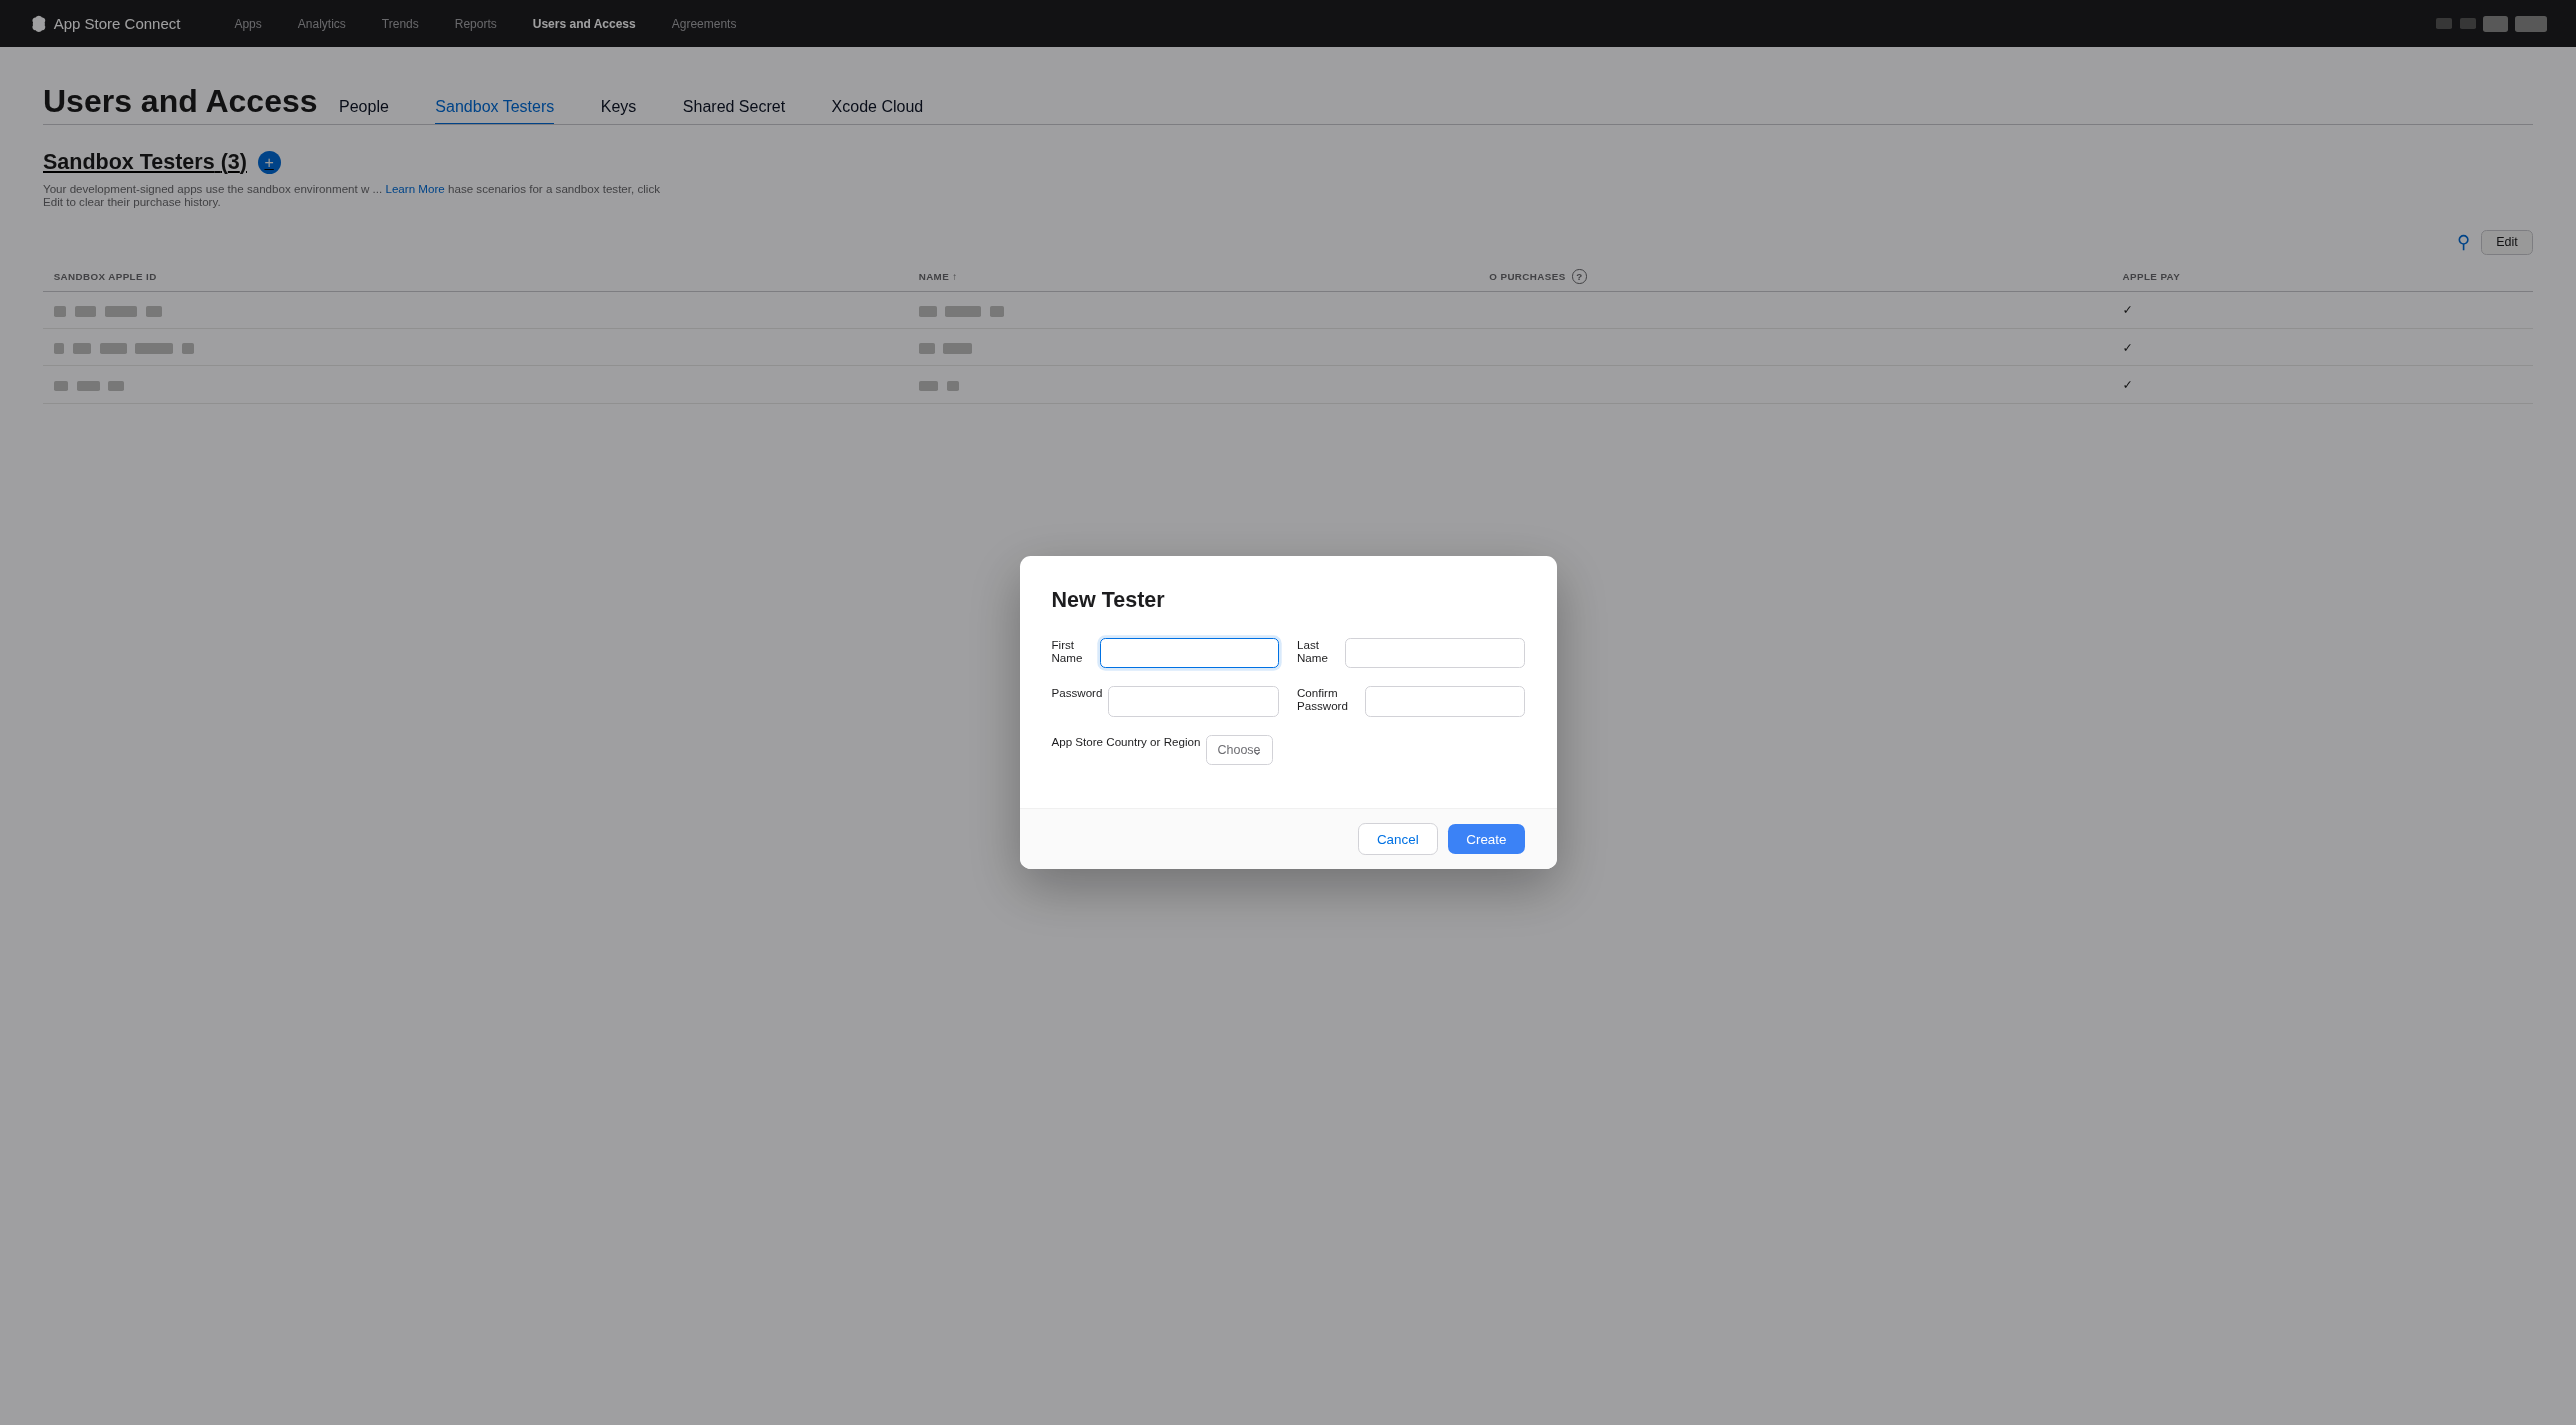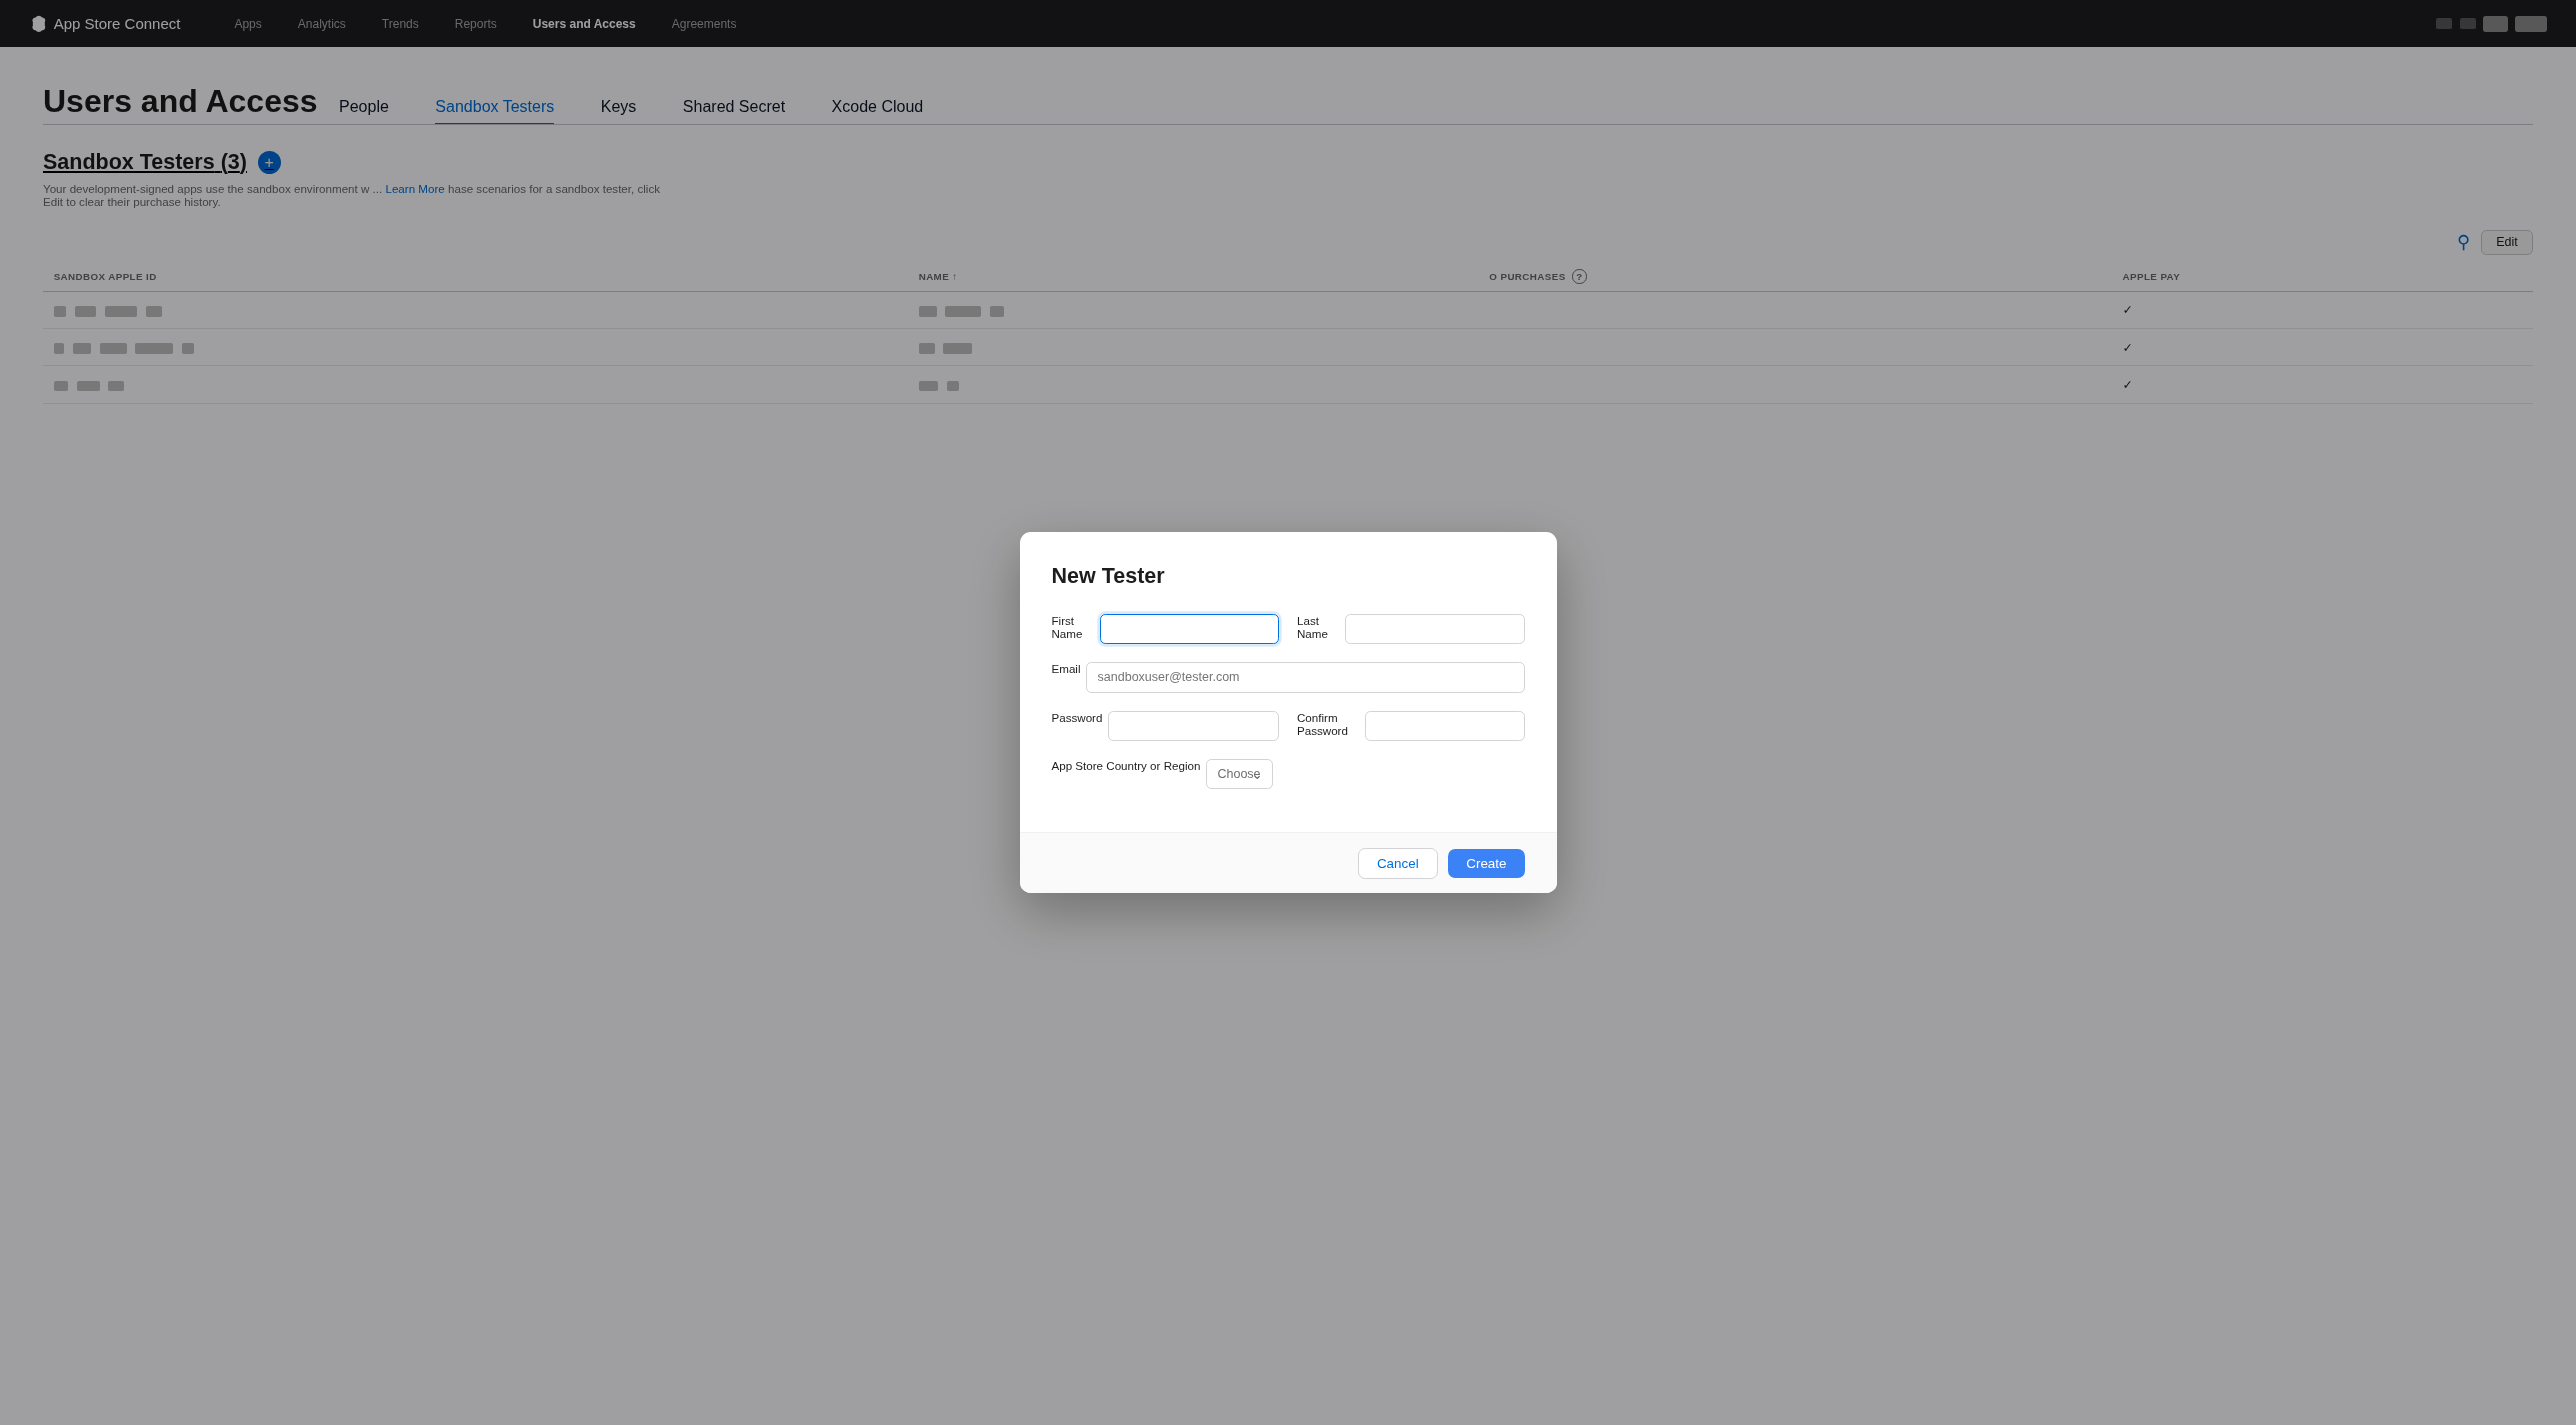--- a/index.html
+++ b/index.html
@@ -462,26 +462,20 @@
         <div class="form-group">
           <label class="form-label">First Name</label>
           <input class="form-input focused" type="text" value="" style="">
         </div>
         <div class="form-group">
           <label class="form-label">Last Name</label>
           <input class="form-input" type="text" value="" style="">
         </div>
       </div>
 
-      <div class="form-row">
-        <div class="form-group full">
-          <label class="form-label">Email</label>
-          <input class="form-input" type="email" placeholder="sandboxuser@tester.com" style="">
-        </div>
-      </div>
 
       <div class="form-row">
         <div class="form-group">
           <label class="form-label">Password</label>
           <input class="form-input" type="password" value="" style="">
         </div>
         <div class="form-group">
           <label class="form-label">Confirm Password</label>
           <input class="form-input" type="password" value="" style="">
         </div>

